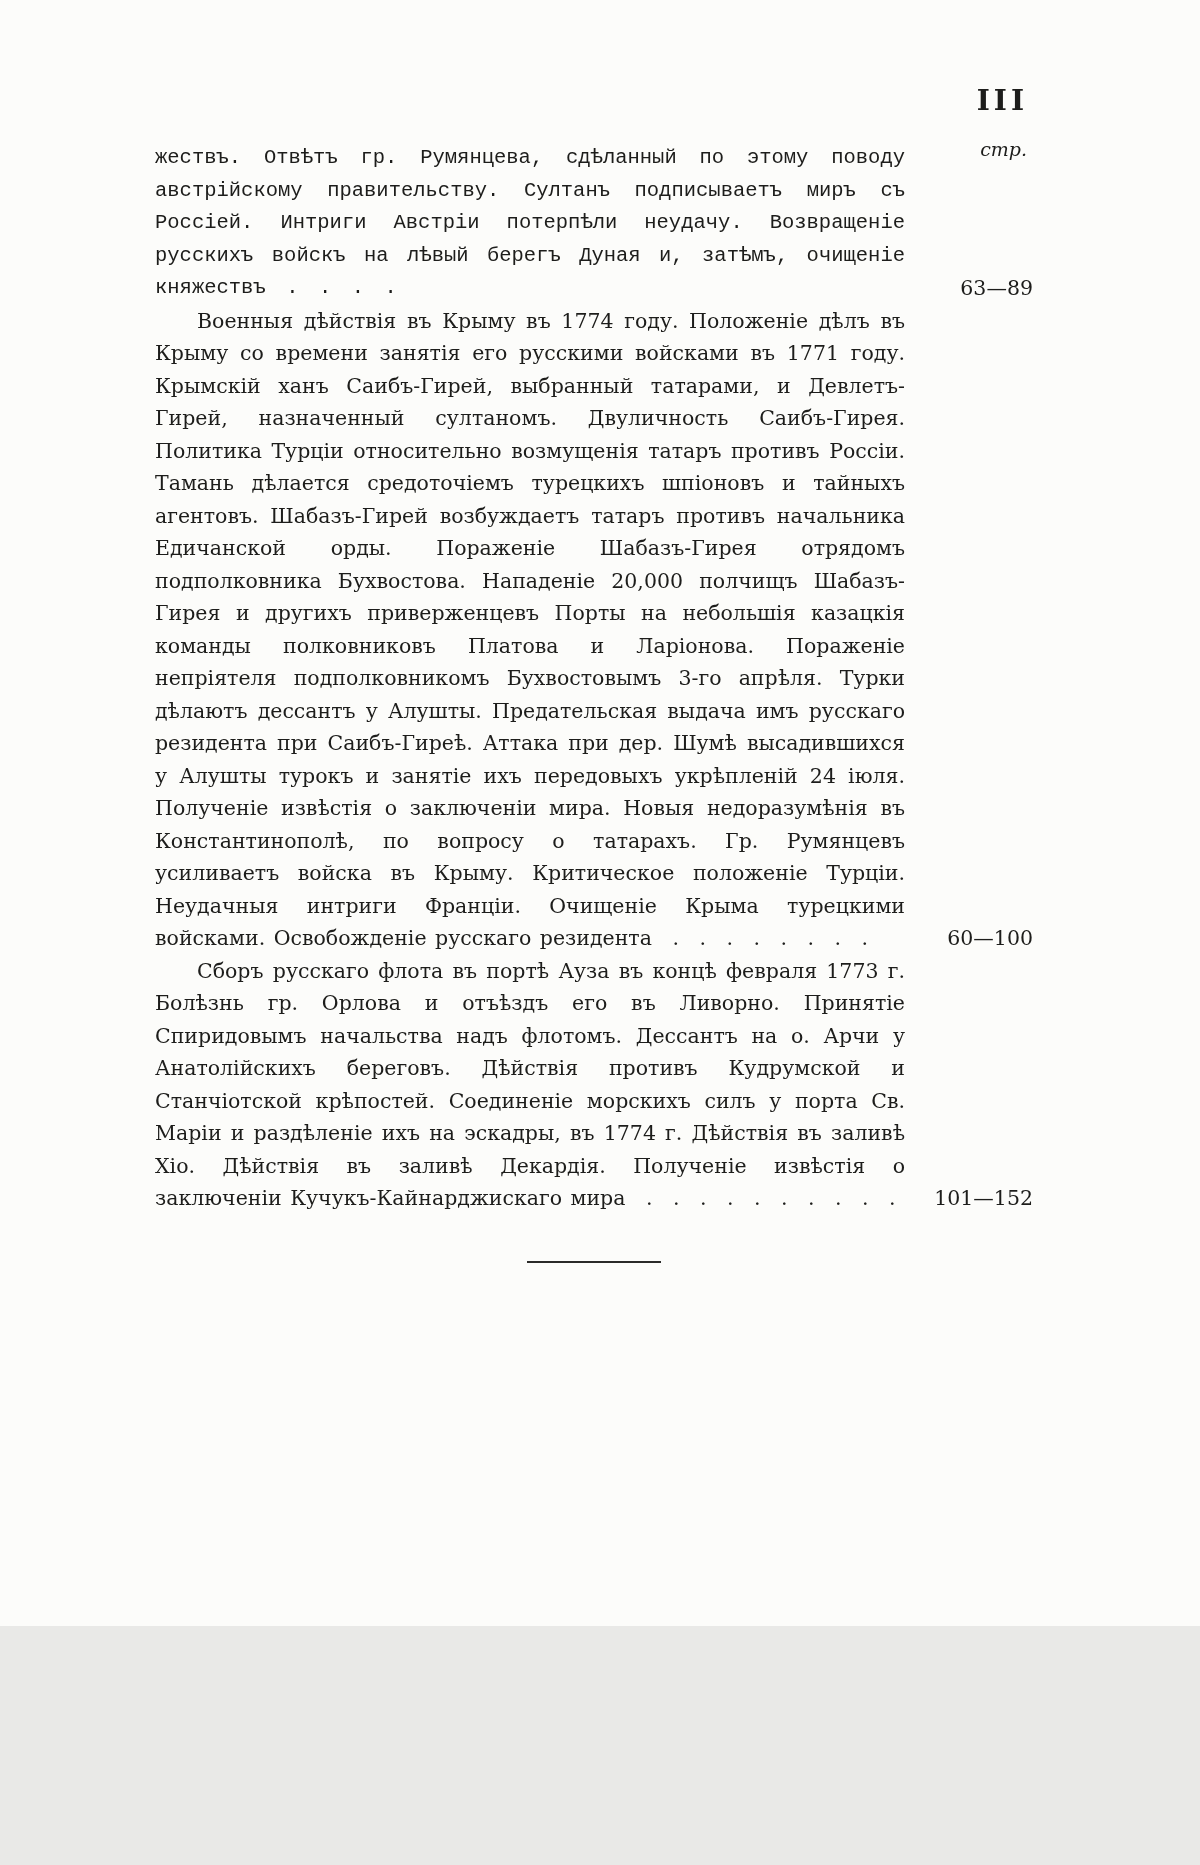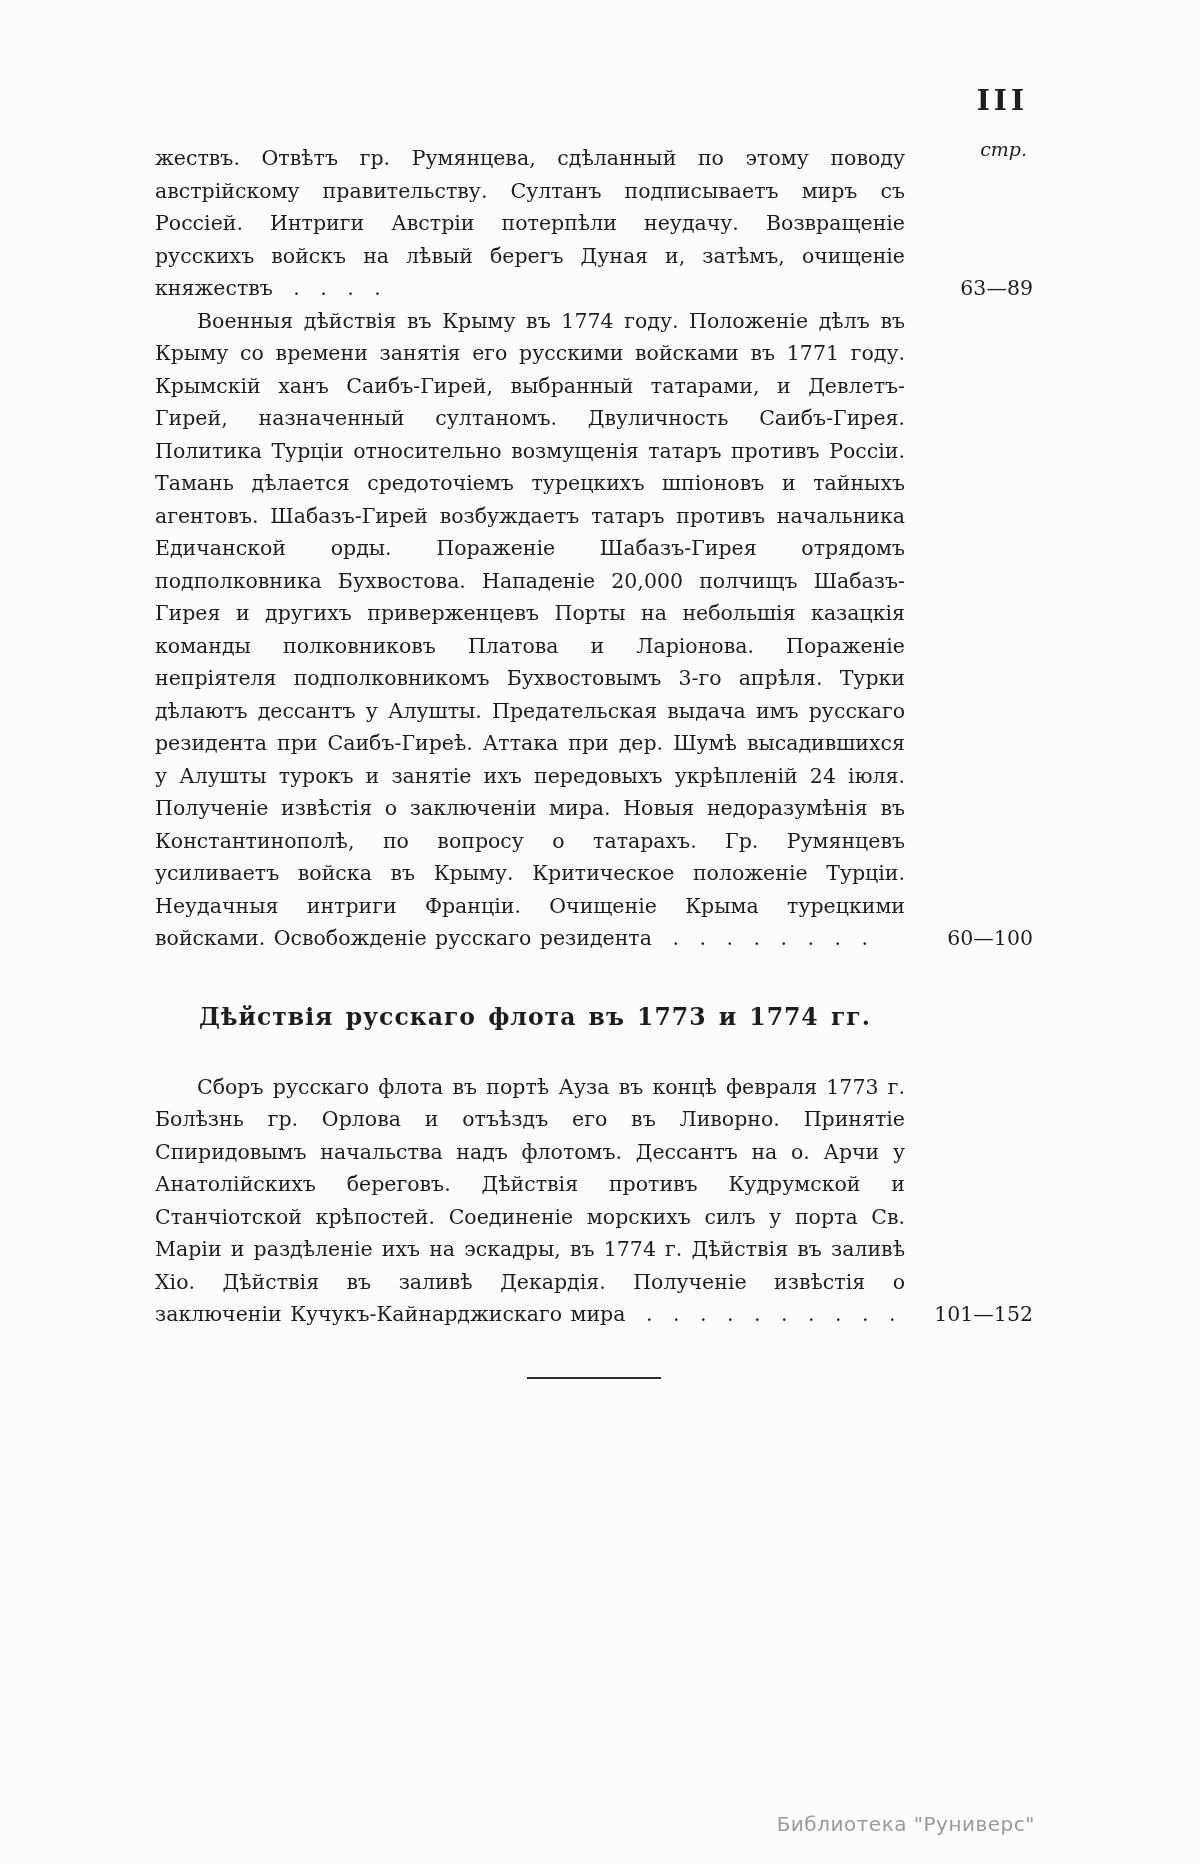--- a/index.html
+++ b/index.html
@@ -1,20 +1,20 @@
 <!DOCTYPE html>
 <html><head>
 <meta charset="utf-8">
 <style>
   * { margin: 0; padding: 0; box-sizing: border-box; }
   html, body { background: #e9e9e7; }
   .page {
     position: relative;
     width: 1200px;
-    height: 1865px;
+    height: 1626px;
     margin: 0 auto;
     background: #fcfcfa;
     color: #1d1d1b;
     font-family: "DejaVu Serif", "Liberation Serif", serif;
     overflow: hidden;
   }
   .page-number {
     position: absolute;
     top: 84px;
     right: 172px;
@@ -30,21 +30,21 @@
   }
   .entry { position: relative; }
   .entry-text {
     font-size: 20.5px;
     line-height: 32.5px;
     text-align: justify;
     padding-right: 128px;
     text-indent: 42px;
     word-spacing: 2px;
   }
-  .entry-text.noindent { text-indent: 0; }
+  .entry-text.noindent { text-indent: 0; font-family: Liberation Mono, monospace; }
   .entry-pages {
     position: absolute;
     right: 0;
     bottom: 0;
     font-size: 20.5px;
     line-height: 32.5px;
     white-space: nowrap;
   }
   .col-label {
     position: absolute;
@@ -100,21 +100,20 @@
       <p class="entry-text noindent">жествъ. Отвѣтъ гр. Румянцева, сдѣланный по этому поводу австрійскому правительству. Султанъ подписываетъ миръ съ Россіей. Интриги Австріи потерпѣли неудачу. Возвращеніе русскихъ войскъ на лѣвый берегъ Дуная и, затѣмъ, очищеніе княжествъ . . . .</p>
       <span class="entry-pages">63—89</span>
     </div>
 
 
     <div class="entry">
       <p class="entry-text">Военныя дѣйствія въ Крыму въ 1774 году. Положеніе дѣлъ въ Крыму со времени занятія его русскими войсками въ 1771 году. Крымскій ханъ Саибъ-Гирей, выбранный татарами, и Девлетъ-Гирей, назначенный султаномъ. Двуличность Саибъ-Гирея. Политика Турціи относительно возмущенія татаръ противъ Россіи. Тамань дѣлается средоточіемъ турецкихъ шпіоновъ и тайныхъ агентовъ. Шабазъ-Гирей возбуждаетъ татаръ противъ начальника Едичанской орды. Пораженіе Шабазъ-Гирея отрядомъ подполковника Бухвостова. Нападеніе 20,000 полчищъ Шабазъ-Гирея и другихъ приверженцевъ Порты на небольшія казацкія команды полковниковъ Платова и Ларіонова. Пораженіе непріятеля подполковникомъ Бухвостовымъ 3-го апрѣля. Турки дѣлаютъ дессантъ у Алушты. Предательская выдача имъ русскаго резидента при Саибъ-Гиреѣ. Аттака при дер. Шумѣ высадившихся у Алушты турокъ и занятіе ихъ передовыхъ укрѣпленій 24 іюля. Полученіе извѣстія о заключеніи мира. Новыя недоразумѣнія въ Константинополѣ, по вопросу о татарахъ. Гр. Румянцевъ усиливаетъ войска въ Крыму. Критическое положеніе Турціи. Неудачныя интриги Франціи. Очищеніе Крыма турецкими войсками. Освобожденіе русскаго резидента . . . . . . . .</p>
       <span class="entry-pages">60—100</span>
     </div>
 
-    <h3 class="section-heading">Дѣйствія русскаго флота въ 1773 и 1774 гг.</h3>
 
     <div class="entry">
       <p class="entry-text">Сборъ русскаго флота въ портѣ Ауза въ концѣ февраля 1773 г. Болѣзнь гр. Орлова и отъѣздъ его въ Ливорно. Принятіе Спиридовымъ начальства надъ флотомъ. Дессантъ на о. Арчи у Анатолійскихъ береговъ. Дѣйствія противъ Кудрумской и Станчіотской крѣпостей. Соединеніе морскихъ силъ у порта Св. Маріи и раздѣленіе ихъ на эскадры, въ 1774 г. Дѣйствія въ заливѣ Хіо. Дѣйствія въ заливѣ Декардія. Полученіе извѣстія о заключеніи Кучукъ-Кайнарджискаго мира . . . . . . . . . .</p>
       <span class="entry-pages">101—152</span>
     </div>
 
 
     <div class="divider-rule"></div>
 
   </div>

